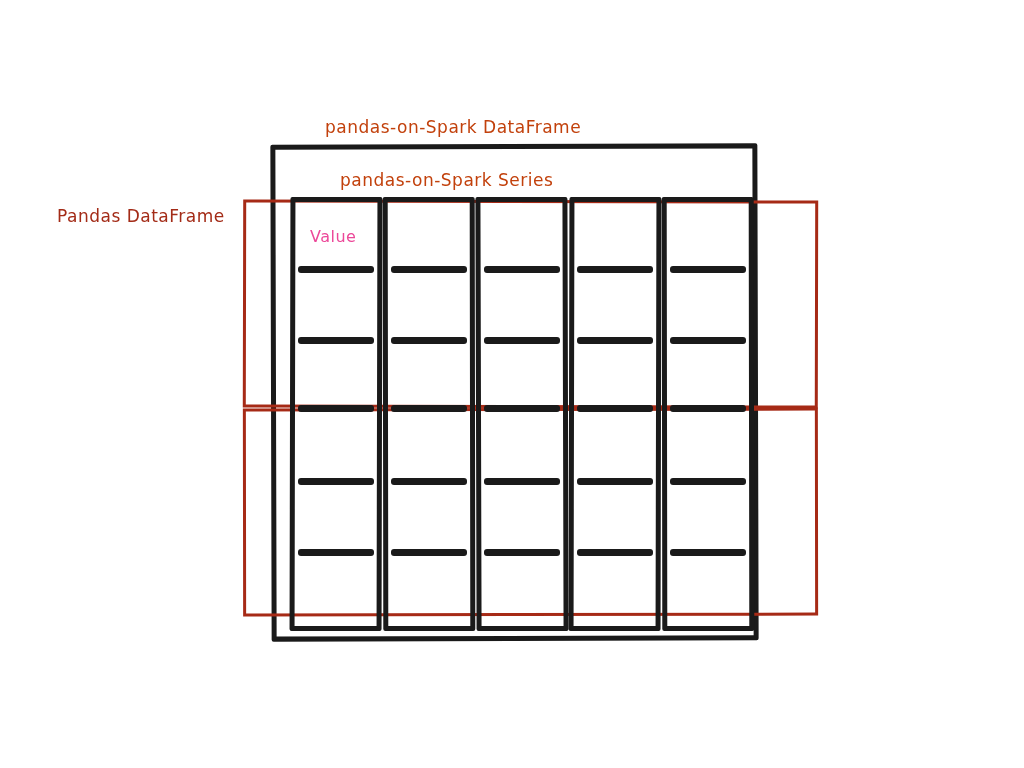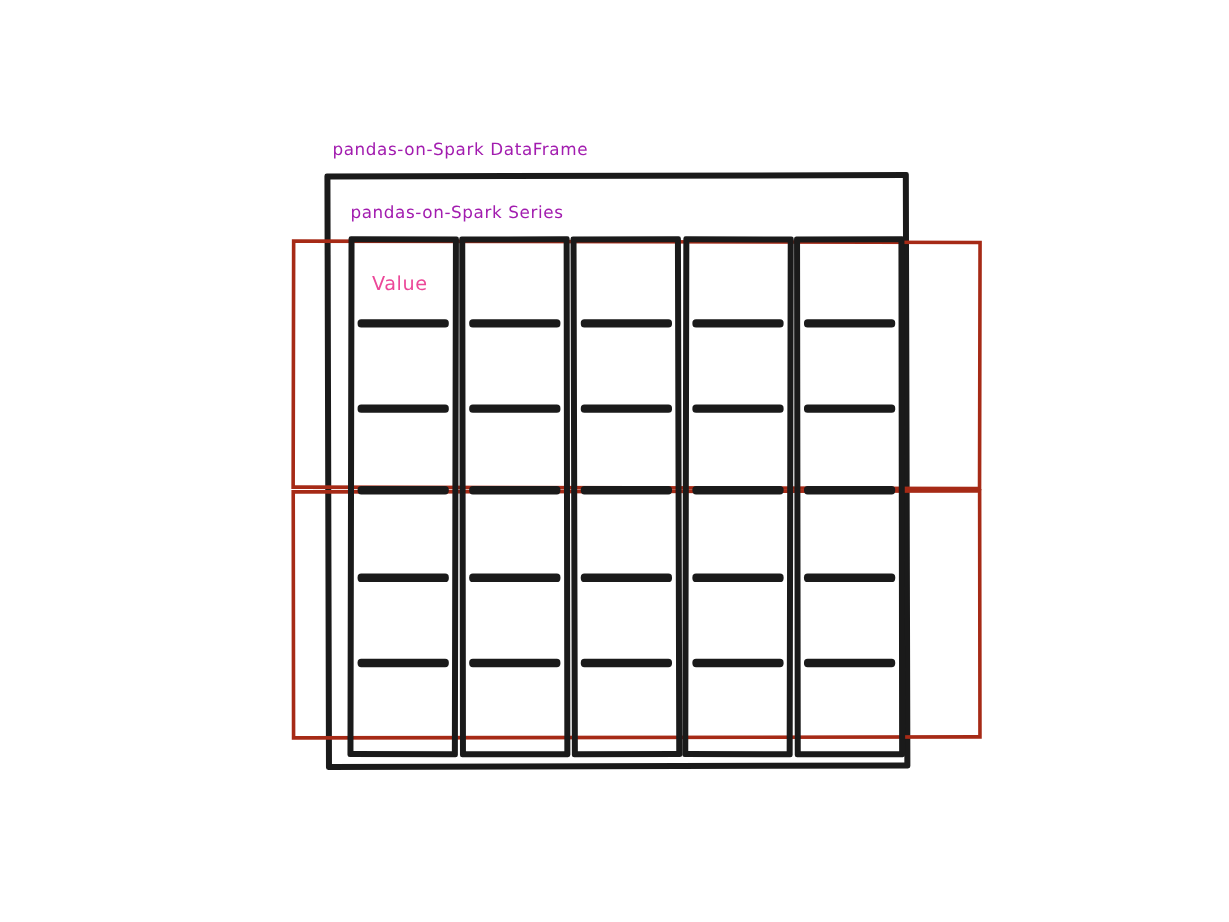--- a/index.html
+++ b/index.html
@@ -20,22 +20,23 @@
   }
 
   
   .label {
     position: absolute;
     white-space: nowrap;
     font-family: "DejaVu Sans", sans-serif;
     letter-spacing: 0.5px;
   }
   .label-dark {
-    color: #a21caf;
-    font-size: 14px;
+    color: #c2410c;
+    font-size: 17px;
+    margin-left: 48px;
   }
   .label-red {
     color: #a32b17;
     font-size: 17px;
   }
   .label-value {
     color: #ec4899;
     font-size: 16px;
   }
 
@@ -159,16 +160,17 @@
   <div class="row-line rl-x4 rl-y0"></div>
   <div class="row-line rl-x4 rl-y1"></div>
   <div class="row-line rl-x4 rl-y2"></div>
   <div class="row-line rl-x4 rl-y3"></div>
   <div class="row-line rl-x4 rl-y4"></div>
 
   <div class="label label-dark" id="lbl-df">pandas-on-Spark DataFrame</div>
 
   <div class="label label-dark" id="lbl-series">pandas-on-Spark Series</div>
 
+  <div class="label label-red" id="lbl-pandas">Pandas DataFrame</div>
 
   <div class="label label-value" id="lbl-value">Value</div>
 
 </div>
 
 </body></html>

